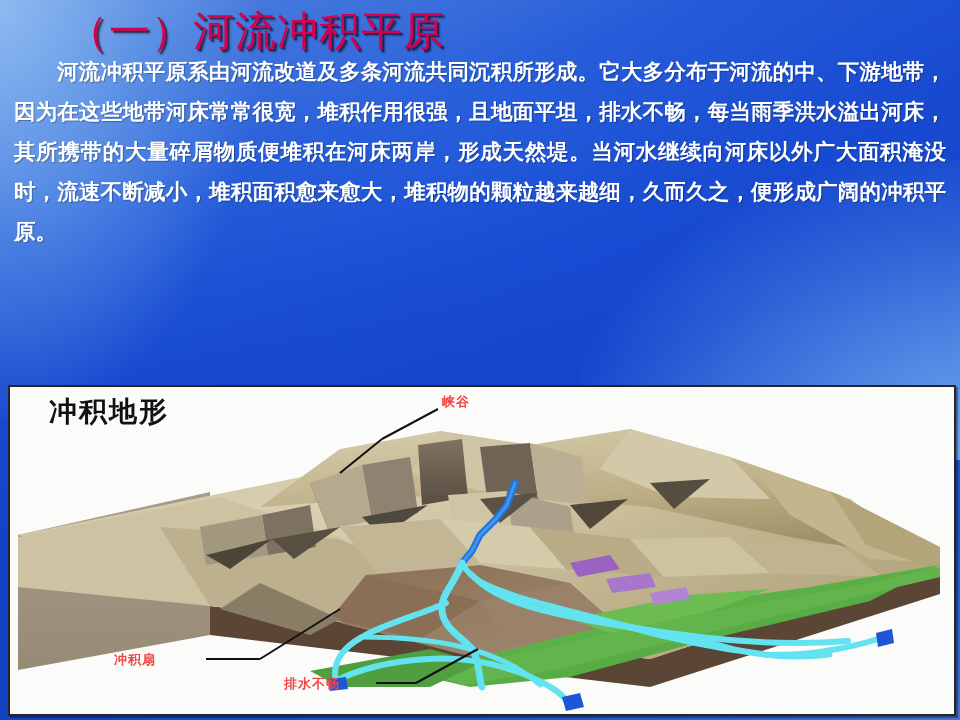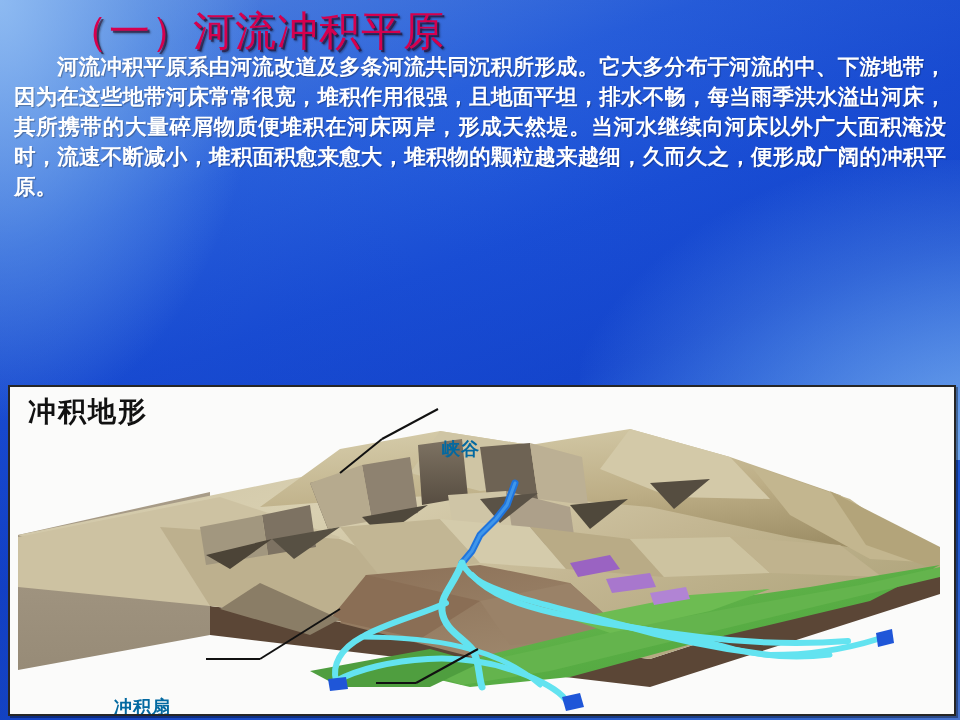--- a/index.html
+++ b/index.html
@@ -39,49 +39,49 @@
     margin-left:15px;
   }
 
   
   .body-copy{
     position:absolute;left:14px;top:52px;width:932px;
     z-index:3;
     color:#ffffff;
     font-family:"DejaVu Serif", serif;
     font-size:21.5px;
-    line-height:30px;
+    line-height:40px;
     font-weight:bold;
     text-shadow:1px 1px 1px rgba(0,0,0,.30);
     text-align:justify;
     text-justify:inter-character;
   }
   .para{margin:0 0 4px 0;text-indent:2em;}
   .para:last-child{margin-bottom:0;}
 
   
   .figure-panel{
     position:absolute;left:8px;top:385px;width:944px;height:327px;
     background:#fbfbfa;
     border:2px solid #262626;
     box-shadow:2px 2px 0 rgba(0,0,0,.35);
     overflow:hidden;
     z-index:5;
   }
   .fig-title{
-    position:absolute;left:18px;top:6px;
+    position:absolute;left:39px;top:6px;
     font-family:"DejaVu Sans", sans-serif;
     font-size:28px;font-weight:bold;color:#111;
     letter-spacing:2px;
   }
   .fig-label{
     position:absolute;
     font-family:"DejaVu Sans", sans-serif;
-    font-size:18px;font-weight:bold;color:#0369a1;
-    letter-spacing:1px;white-space:nowrap;margin-top:44px;
+    font-size:13px;font-weight:bold;color:#ef4444;
+    letter-spacing:1px;white-space:nowrap;
   }
   .lbl-canyon{left:432px;top:6px;}
   .lbl-fan{left:104px;top:264px;text-align:center;}
   .lbl-plain{left:274px;top:288px;}
   svg.terrain{position:absolute;left:0;top:0;width:944px;height:327px;display:block;}
 </style>
 </head>
 <body>
 
 <div id="slide">

